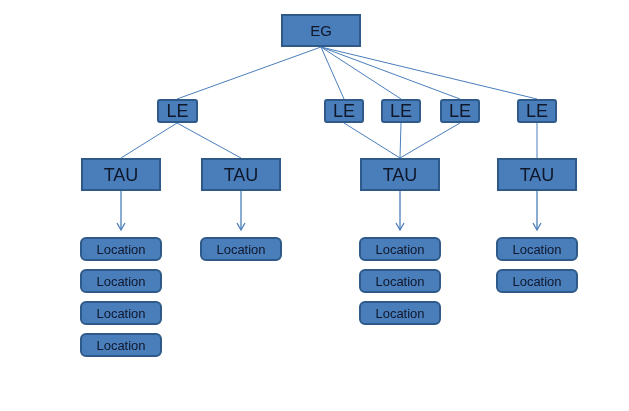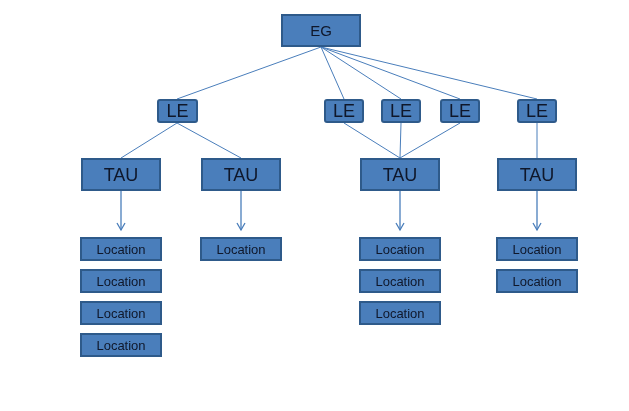--- a/index.html
+++ b/index.html
@@ -48,20 +48,21 @@
     border-width: 2px;
     font-size: 18px;
   }
   .node-tau {
     border-width: 2px;
     font-size: 18px;
   }
   .node-location {
     border-width: 2px;
     font-size: 13px;
+    border-radius: 6px;
   }
 </style>
 </head>
 <body>
 
 <div id="diagram-canvas">
 
   <svg id="connector-layer" viewBox="0 0 629 411" width="629" height="411" xmlns="http://www.w3.org/2000/svg">
     <g id="edges-eg-le" stroke="#4A7EBB" stroke-width="1" fill="none">
         <line x1="321" y1="47" x2="177" y2="99"></line>

